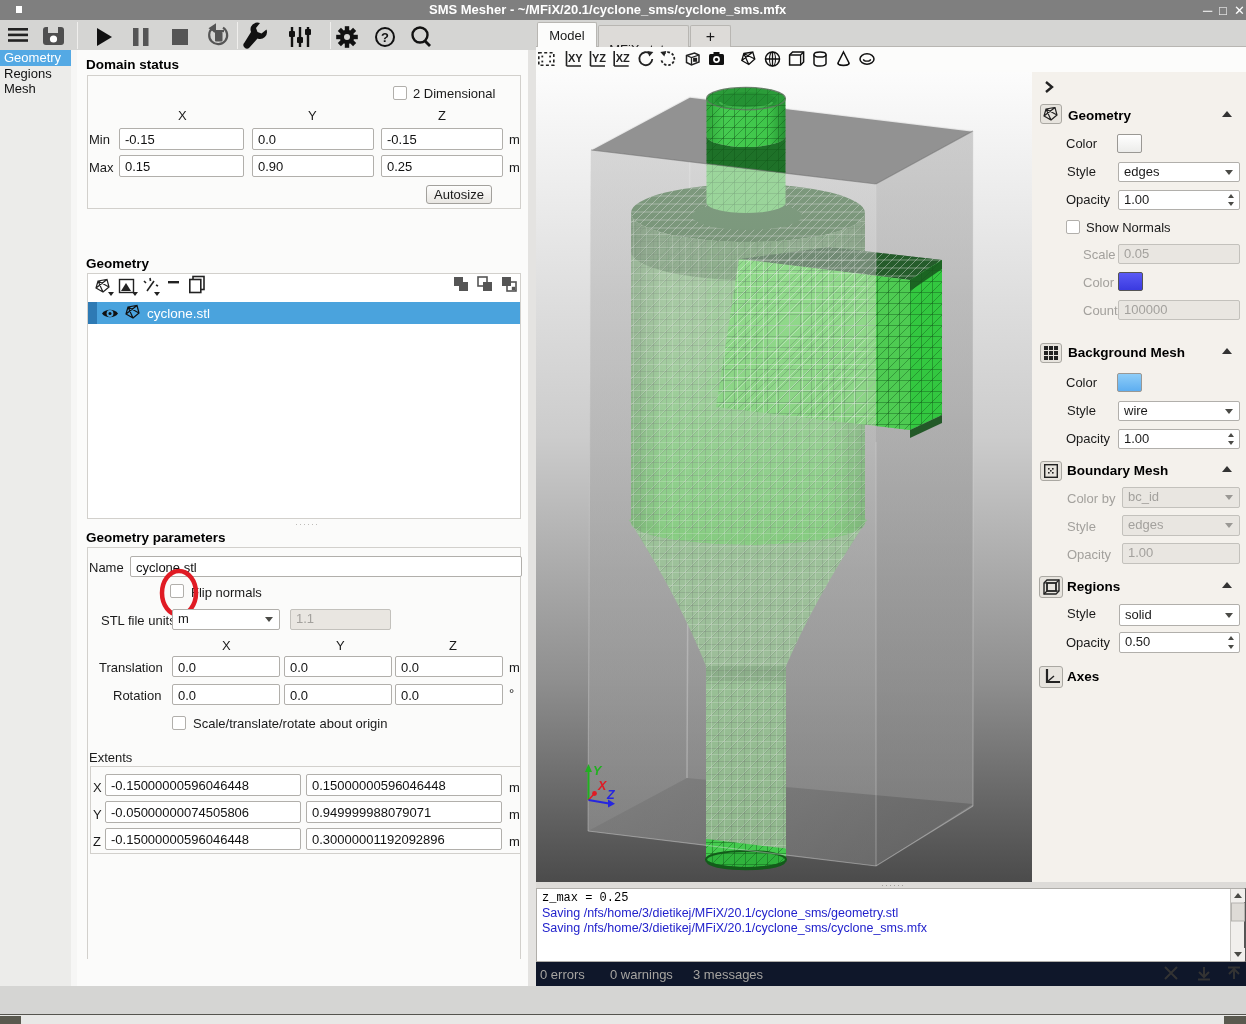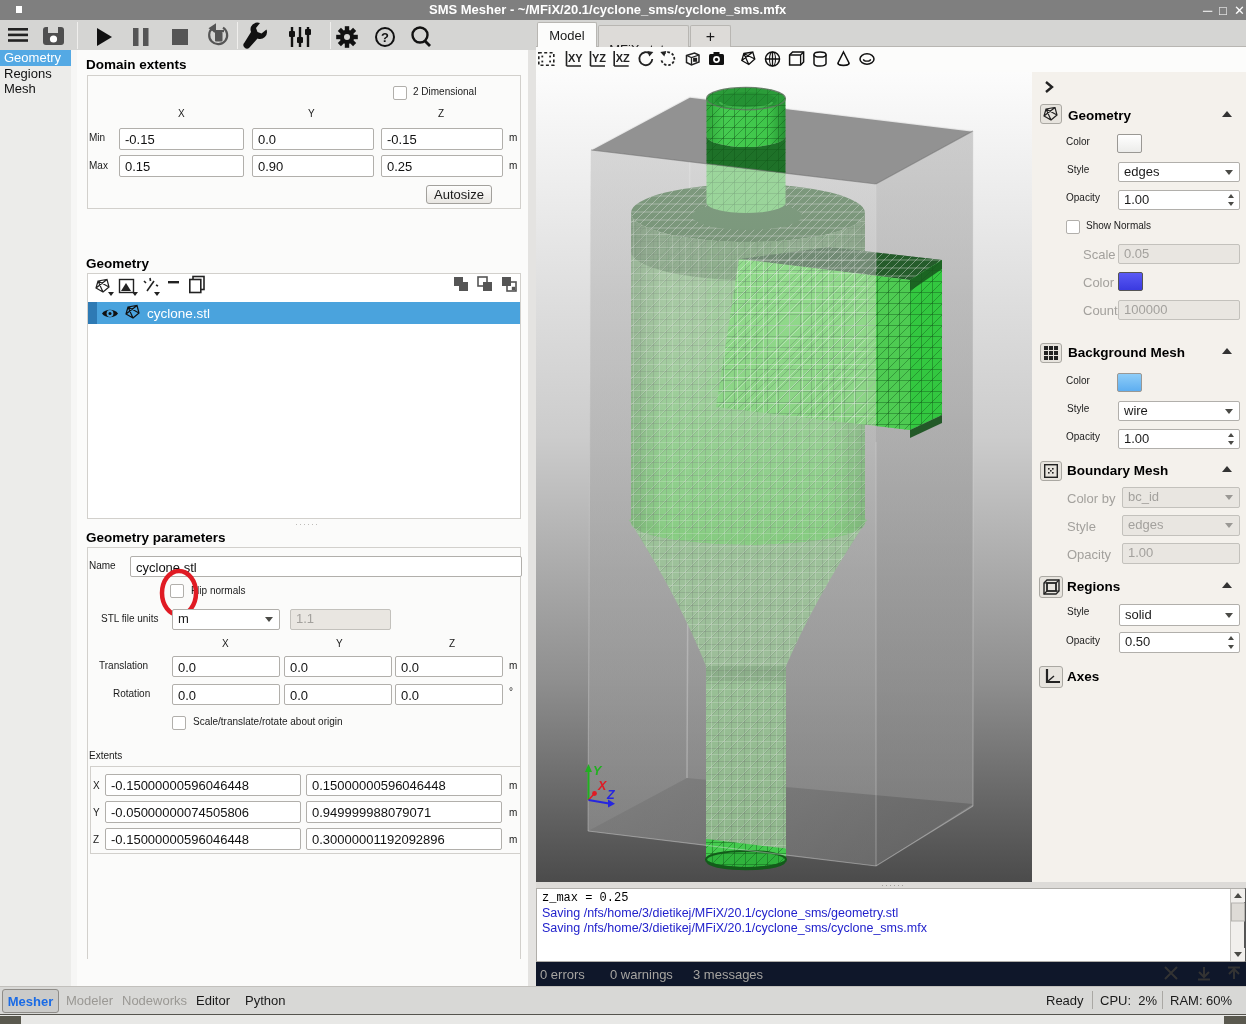--- a/index.html
+++ b/index.html
@@ -22,21 +22,21 @@
 #navcol { position:absolute; left:0; top:50px; width:71px; height:936px; background:#ececea; }
 #navgap { position:absolute; left:71px; top:50px; width:6px; height:936px; background:#f6f6f5; }
 .navitem { height:15.5px; padding-left:4px; font-size:13px; line-height:15px; color:#111; }
 .navsel { background:#54a9e4; color:#fff; }
 
 
 #leftpanel { position:absolute; left:77px; top:50px; width:451px; height:936px; background:#fbfbfa; }
 #lsplit { position:absolute; left:528px; top:50px; width:8px; height:936px; background:#e4e3e1; }
 .h1 { position:absolute; font-weight:bold; font-size:13.5px; color:#000; }
 .gbox { position:absolute; border:1px solid #d2d0cc; background:#fbfbfa; }
-.lbl { position:absolute; font-size:10px; color:#1a1a1a; }
+.lbl { position:absolute; font-size:13px; color:#1a1a1a; }
 .glbl { position:absolute; font-size:13px; color:#a3a19d; }
 .inp { position:absolute; border:1px solid #b1afab; background:#ffffff; border-radius:2px; font-family:"Liberation Sans",sans-serif; font-size:13px; color:#111; padding:1px 0 0 5px; }
 .dinp { position:absolute; border:1px solid #c3c1bc; background:#e9e6e1; border-radius:2px; font-size:13px; color:#a3a19d; padding:1px 0 0 5px; }
 .cb { position:absolute; width:14px; height:14px; border:1px solid #b1afab; background:#fff; border-radius:2px; }
 .btn { position:absolute; border:1px solid #a2a09c; background:linear-gradient(#fdfdfc,#e8e6e2); border-radius:3px; font-size:13px; text-align:center; }
 .combo { position:absolute; border:1px solid #b1afab; background:#fff; border-radius:2px; font-size:13px; padding:1px 0 0 5px; }
 .combo .arr, .dcombo .arr { position:absolute; right:6px; top:7px; width:0; height:0; border-left:4px solid transparent; border-right:4px solid transparent; border-top:5px solid #4a4a46; }
 .dcombo { position:absolute; border:1px solid #c3c1bc; background:#e9e6e1; border-radius:2px; font-size:13px; color:#a3a19d; padding:1px 0 0 5px; }
 .dcombo .arr { border-top-color:#9a9894; }
 .spin { position:absolute; border:1px solid #b1afab; background:#fff; border-radius:2px; font-size:13px; padding:1px 0 0 5px; }
@@ -222,21 +222,21 @@
   <div id="navcol">
     <div class="navitem navsel">Geometry</div>
     <div class="navitem">Regions</div>
     <div class="navitem">Mesh</div>
   </div>
   <div id="navgap"></div>
 
   <div id="leftpanel"></div>
   <div id="lsplit"></div>
 
-  <div class="h1" style="left:86px; top:57px;">Domain extents</div>
+  <div class="h1" style="left:86px; top:57px;">Domain status</div>
   <div class="gbox" style="left:87px; top:75px; width:434px; height:134px;"></div>
   <div class="cb" style="left:393px; top:86px;"></div>
   <div class="lbl" style="left:413px; top:86px;">2 Dimensional</div>
   <div class="lbl" style="left:178px; top:108px;">X</div>
   <div class="lbl" style="left:308px; top:108px;">Y</div>
   <div class="lbl" style="left:438px; top:108px;">Z</div>
   <div class="lbl" style="left:89px; top:132px;">Min</div>
   <input class="inp" style="left: 119px; top: 128px; width: 125px; height: 22px;" value="-0.15">
   <input class="inp" style="left: 252px; top: 128px; width: 122px; height: 22px;" value="0.0">
   <input class="inp" style="left: 381px; top: 128px; width: 122px; height: 22px;" value="-0.15">
@@ -618,30 +618,18 @@
     <span style="left:157px;">3 messages</span>
     <svg style="position:absolute; left:628px; top:4px;" width="82" height="16" viewBox="0 0 82 16">
       <g stroke="#333" stroke-width="2" fill="none">
         <path d="M1 1 L13 13 M13 1 L1 13"></path>
         <path d="M40 1 L40 10 M35 6 L40 11 L45 6 M34 13.5 L46 13.5"></path>
         <path d="M70 13 L70 4 M65 8 L70 3 L75 8 M64 1.5 L76 1.5"></path>
       </g>
     </svg>
   </div>
 
-  <div id="bottombar">
-    <div id="mesherbtn">Mesher</div>
-    <div class="bbitem bbgrey" style="left:66px;">Modeler</div>
-    <div class="bbitem bbgrey" style="left:122px;">Nodeworks</div>
-    <div class="bbitem" style="left:196px;">Editor</div>
-    <div class="bbitem" style="left:245px;">Python</div>
-    <div class="bbitem" style="left:1046px;">Ready</div>
-    <div class="bbsep" style="left:1092px;"></div>
-    <div class="bbitem" style="left:1100px;">CPU:&nbsp; 2%</div>
-    <div class="bbsep" style="left:1162px;"></div>
-    <div class="bbitem" style="left:1170px;">RAM: 60%</div>
-  </div>
 
   <div id="progress">
     <div class="seg" style="left:0; width:21px;"></div>
     <div class="seg" style="left:1224px; width:22px;"></div>
   </div>
 </div>
 
 </body></html>

